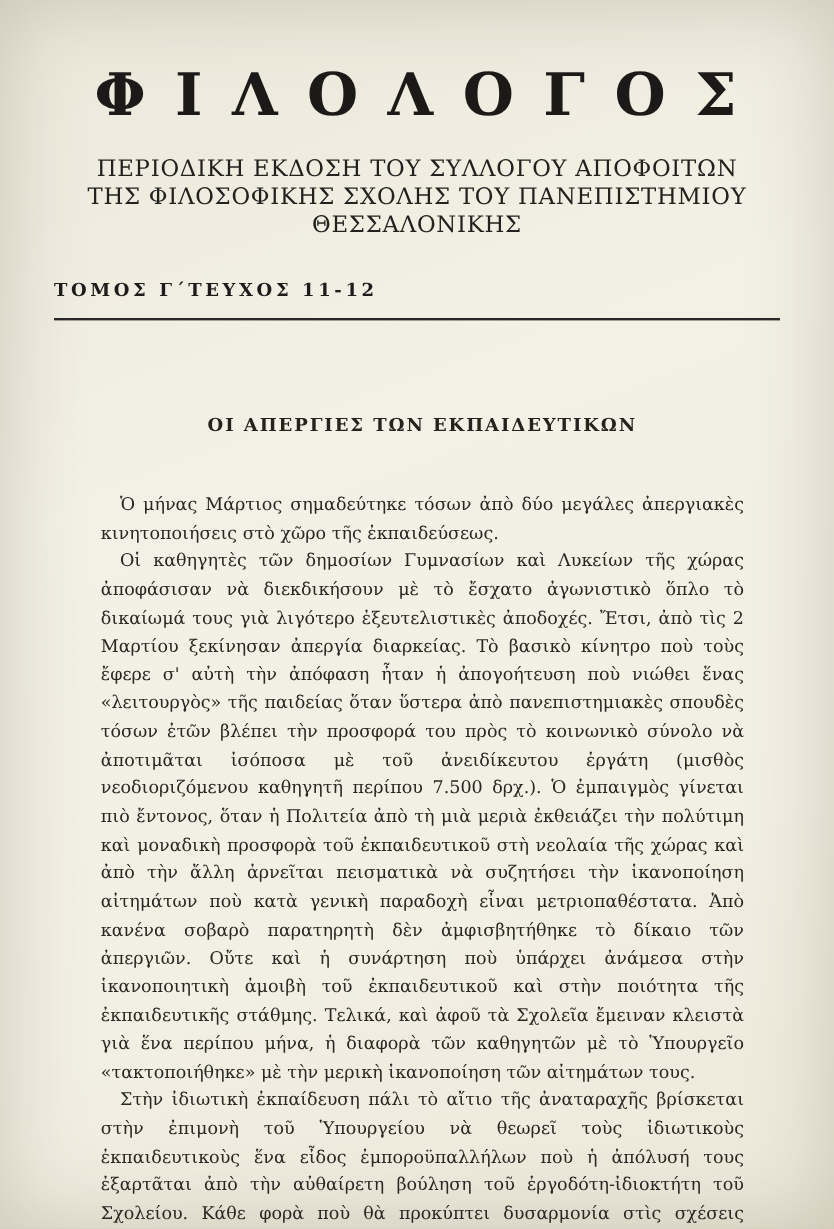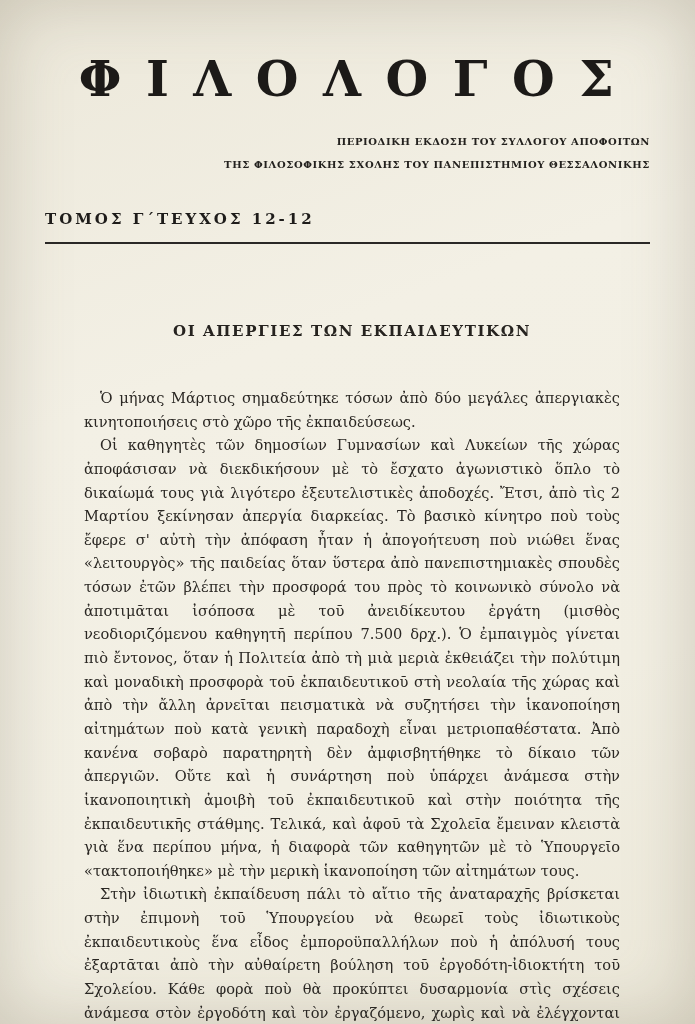--- a/index.html
+++ b/index.html
@@ -30,25 +30,24 @@
     letter-spacing: 0.5em;
     padding-left: 0.45em; 
     color: #1c1a18;
     white-space: nowrap;
   }
   .subtitles {
     margin-top: 22px;
     line-height: 23px;
   }
   .subtitle {
-    font-size: 10px;
-    font-weight: 700;
+    font-size: 19px;
+    font-weight: 400;
     letter-spacing: 0.6px;
     color: #23211e;
-    text-align: right;
   }
   .issue-row {
     display: flex;
     justify-content: flex-start;
     align-items: baseline;
     margin-top: 34px;
     font-size: 15px;
     font-weight: 700;
     letter-spacing: 3px;
     color: #1e1c1a;
@@ -89,21 +88,21 @@
   <header class="masthead">
     <h1 class="journal-title">ΦΙΛΟΛΟΓΟΣ</h1>
 
     <div class="subtitles">
       <div class="subtitle">ΠΕΡΙΟΔΙΚΗ ΕΚΔΟΣΗ ΤΟΥ ΣΥΛΛΟΓΟΥ ΑΠΟΦΟΙΤΩΝ</div>
       <div class="subtitle">ΤΗΣ ΦΙΛΟΣΟΦΙΚΗΣ ΣΧΟΛΗΣ ΤΟΥ ΠΑΝΕΠΙΣΤΗΜΙΟΥ ΘΕΣΣΑΛΟΝΙΚΗΣ</div>
     </div>
 
     <div class="issue-row">
       <span>ΤΟΜΟΣ Γ΄</span>
-      <span>ΤΕΥΧΟΣ 12-12</span>
+      <span>ΤΕΥΧΟΣ 11-12</span>
     </div>
 
     <hr class="header-rule">
   </header>
 
   <main class="article">
     <h2 class="article-heading">ΟΙ ΑΠΕΡΓΙΕΣ ΤΩΝ ΕΚΠΑΙΔΕΥΤΙΚΩΝ</h2>
 
     <div class="body-text">
       <p>Ὁ μήνας Μάρτιος σημαδεύτηκε τόσων ἀπὸ δύο μεγάλες ἀπεργιακὲς κινητοποιήσεις στὸ χῶρο τῆς ἐκπαιδεύσεως.</p>

